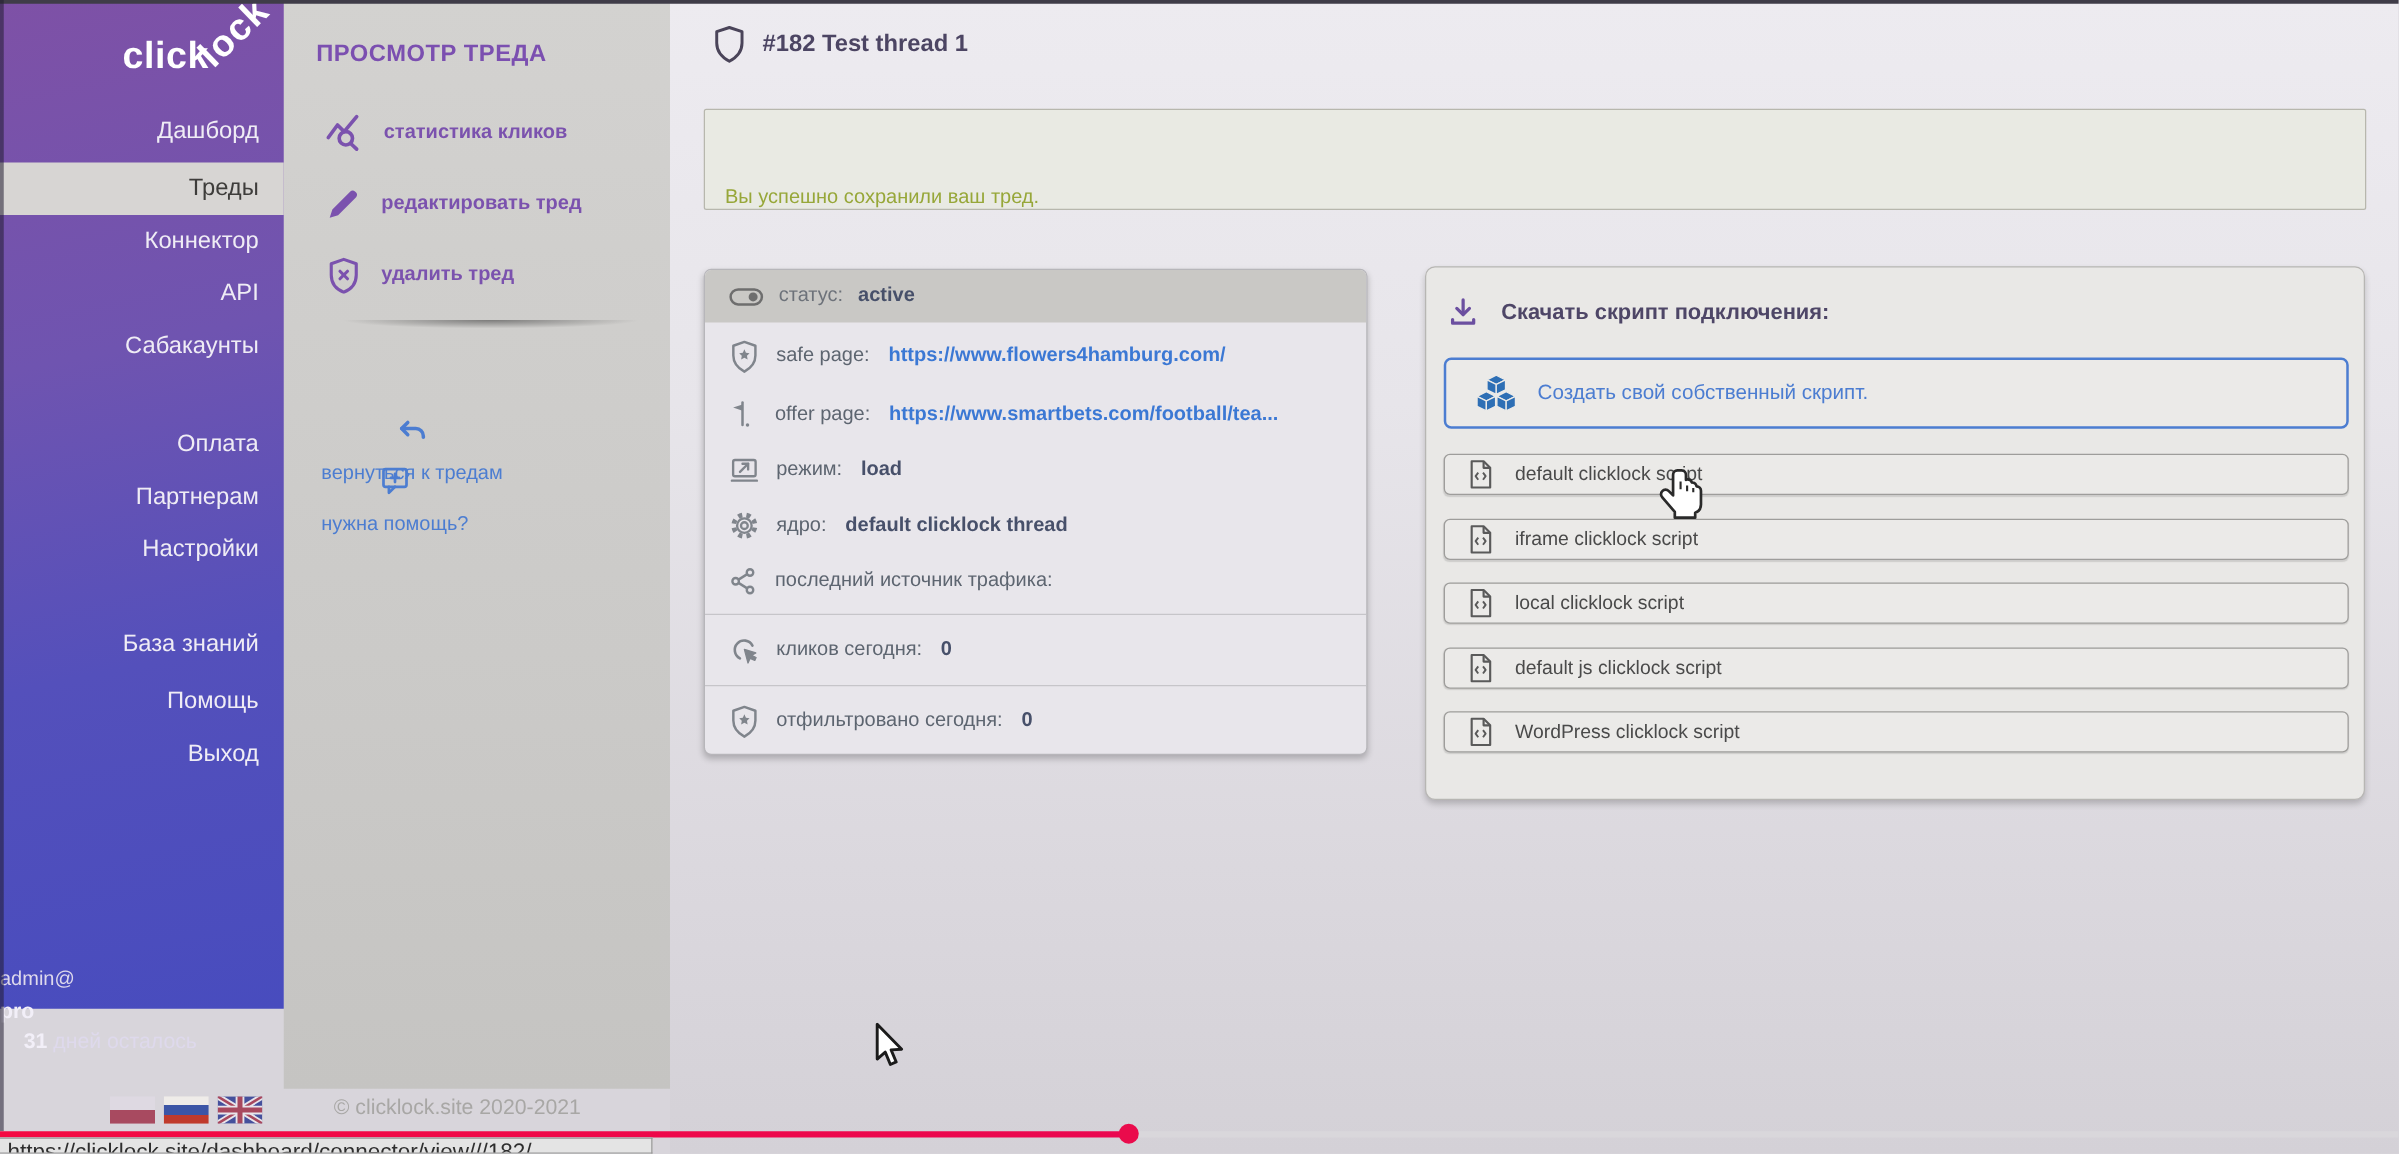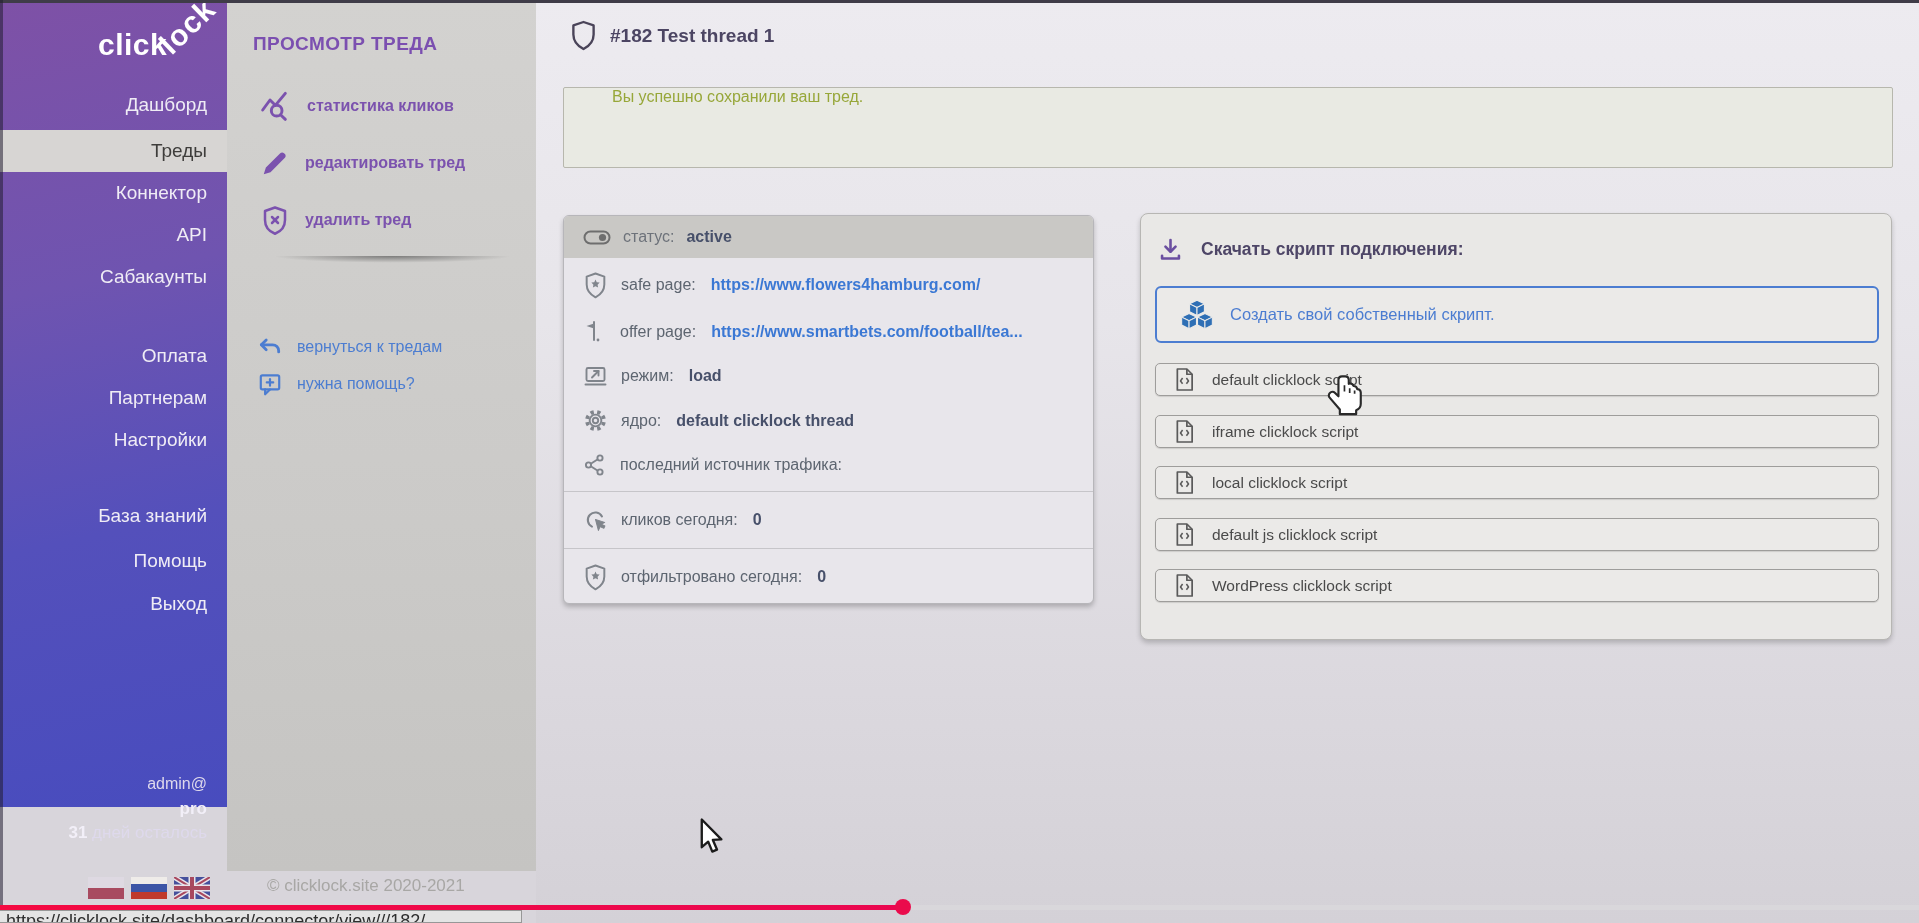--- a/index.html
+++ b/index.html
@@ -12,48 +12,48 @@
 
   
   .sidebar { position:absolute; left:0; top:0; width:227px; height:807px;
     background:linear-gradient(168deg,#7e51a6 0%,#6f54b0 35%,#5450bb 65%,#484cbe 100%); z-index:5; }
   .logo { position:absolute; top:8px; left:98px; width:125px; height:70px; color:#fff; font-weight:bold; font-size:30px; }
   .logo .p1 { position:absolute; left:0; top:20px; letter-spacing:.5px; }
   .logo .p2 { position:absolute; left:76px; top:20px; transform:rotate(-44deg); transform-origin:0% 90%; letter-spacing:1px; }
   .nav-item { position:absolute; left:0; width:227px; text-align:right; padding-right:20px;
     color:#efecf5; font-size:19px; line-height:26px; cursor:pointer; }
   .nav-item.selected { background:#d7d5d3; color:#3e3d3b; height:42px; line-height:42px; }
-  .acct { position:absolute; left:0; width:227px; text-align:right; padding-right:20px; color:#ded9ec; }
+  .acct { position:absolute; left:0; width:227px; padding-right:20px; color:#ded9ec; }
   .acct.email { top:775px; font-size:16px; }
   .acct.plan { top:799px; font-size:17px; font-weight:bold; color:#f2eff8; }
   .acct.days { top:823px; font-size:17px;padding-left:19px; }
   .acct.days b { color:#f2eff8; }
   .flag { position:absolute; top:877px; width:36px; height:22px; overflow:hidden; cursor:pointer; }
   .flag-pl { left:88px; } .flag-ru { left:131px; } .flag-uk { left:174px; }
   .flag .half { height:11px; } .flag .third { height:7.33px; }
 
   
   .col2 { position:absolute; left:227px; top:0; width:309px; height:871px;
     background:linear-gradient(180deg,#d3d2d0 0%,#cbcac8 60%,#c5c4c2 100%); z-index:4; }
   .col2-title { position:absolute; left:26px; top:33px; font-size:19px; font-weight:bold; color:#7b4fb0; letter-spacing:.4px; }
   .action { position:absolute; left:33px; display:flex; align-items:center; gap:15px; height:32px;
     font-size:16px; font-weight:bold; color:#7b52ae; cursor:pointer; }
   .shadow-div { position:absolute; left:22px; top:256px; width:287px; height:9px;
     background:radial-gradient(ellipse 55% 100% at 50% 0%, rgba(55,55,55,.55), rgba(55,55,55,0) 75%); }
   .blue-link { position:absolute; left:30px; display:flex; align-items:center; gap:14px; height:26px;
-    font-size:16px; font-weight:500; color:#4c7dd1; cursor:pointer; }
+    font-size:16px; font-weight:500; color:#4c7dd1; cursor:pointer;flex-direction:column; }
   .copyright { position:absolute; left:40px; top:876px; font-size:17px; color:#a8a7a5; }
 
   
   .main { position:absolute; left:536px; top:0; width:1383px; height:923px;
     background:linear-gradient(180deg,#edebf0 0%,#e7e5ea 35%,#dbd8de 75%,#d4d1d7 100%); z-index:3; }
   .page-head { position:absolute; left:34px; top:20px; display:flex; align-items:center; gap:13px; }
   .page-head .t { font-size:19px; font-weight:bold; color:#4c4563; }
   .alert { position:absolute; left:27px; top:87px; width:1330px; height:81px; background:#e9eae3;
-    border:1px solid #b7b7ad; border-radius:2px; display:flex; align-items:flex-start; padding-left:48px;
+    border:1px solid #b7b7ad; border-radius:2px; display:flex; align-items:flex-end; padding-left:16px;
     font-size:16px; color:#97a739; }
 
   
   .status-card { position:absolute; left:27px; top:215px; width:531px; height:389px; background:#e8e6eb;
     border:1px solid #b7b6ba; border-radius:6px; box-shadow:0 3px 5px rgba(0,0,0,.22); overflow:hidden; }
   .sc-head { height:42px; background:#c9c8c5; display:flex; align-items:center; gap:12px; padding-left:19px;
     font-size:16px; color:#6d727a; }
   .sc-head .v { font-weight:bold; color:#47506a; }
   .sc-rows { height:233px; display:flex; flex-direction:column; justify-content:space-around; padding:4px 0; }
   .sc-row { display:flex; align-items:center; gap:13px; padding-left:19px; font-size:16px; color:#5d6570; }

